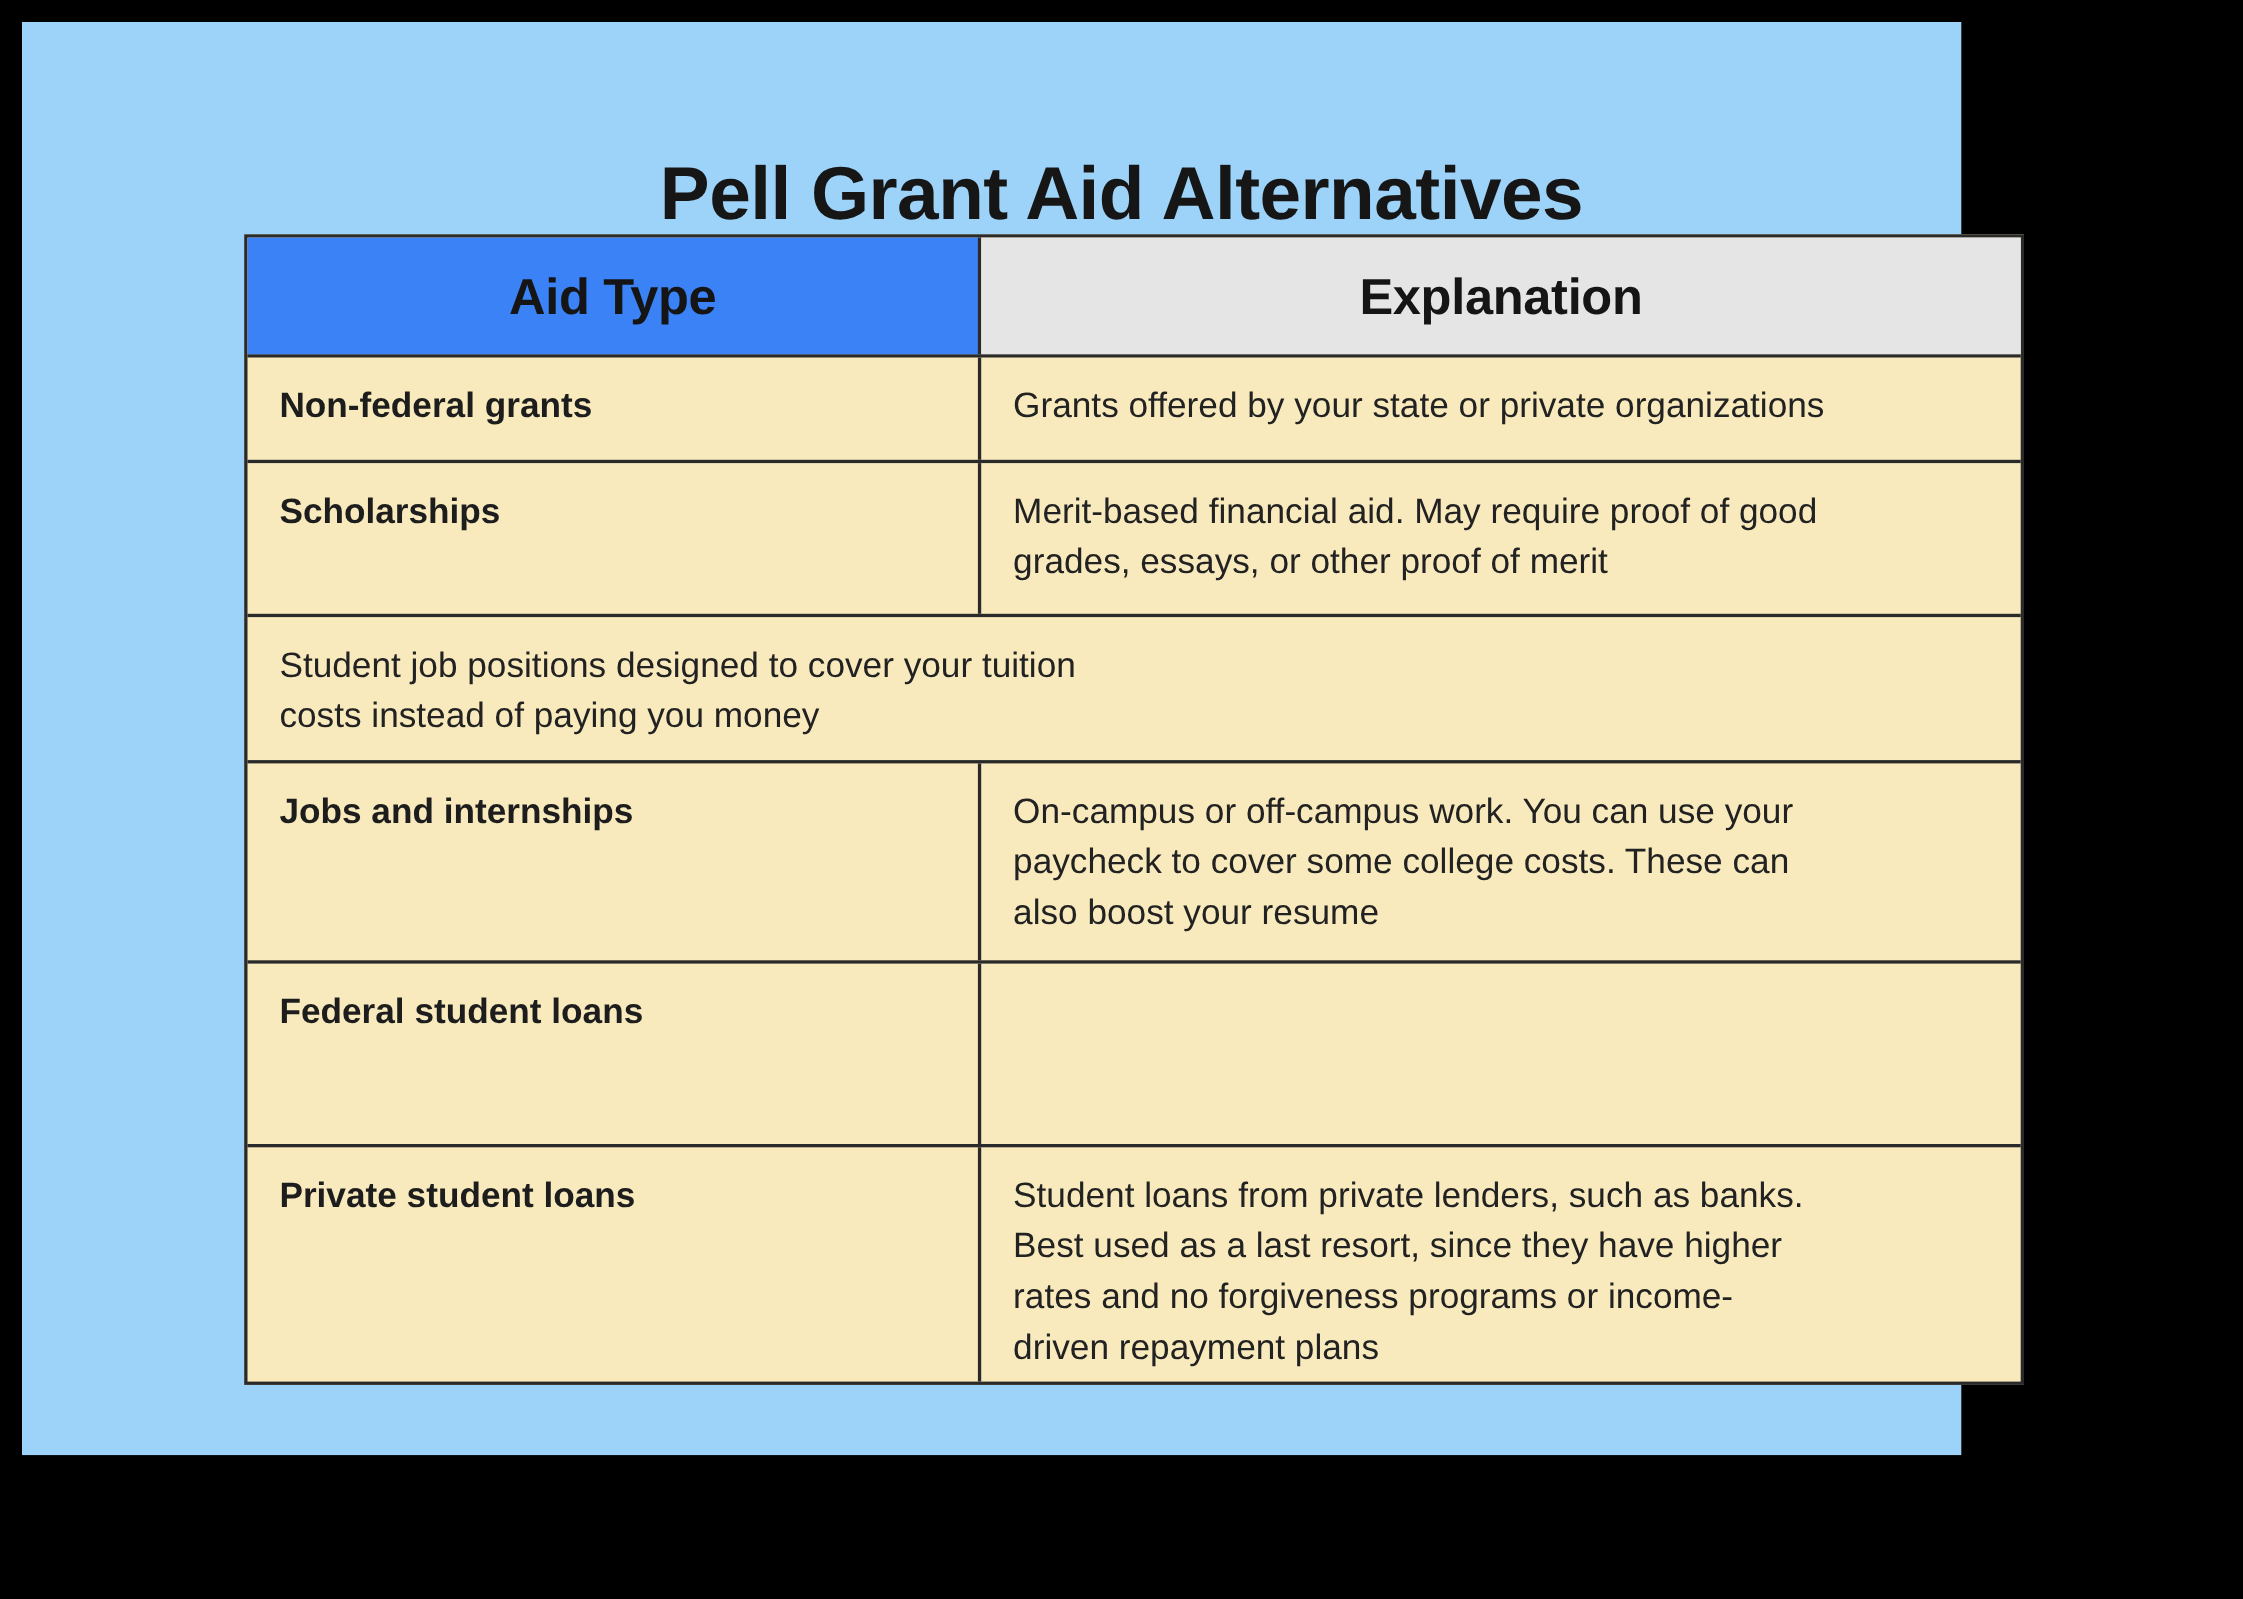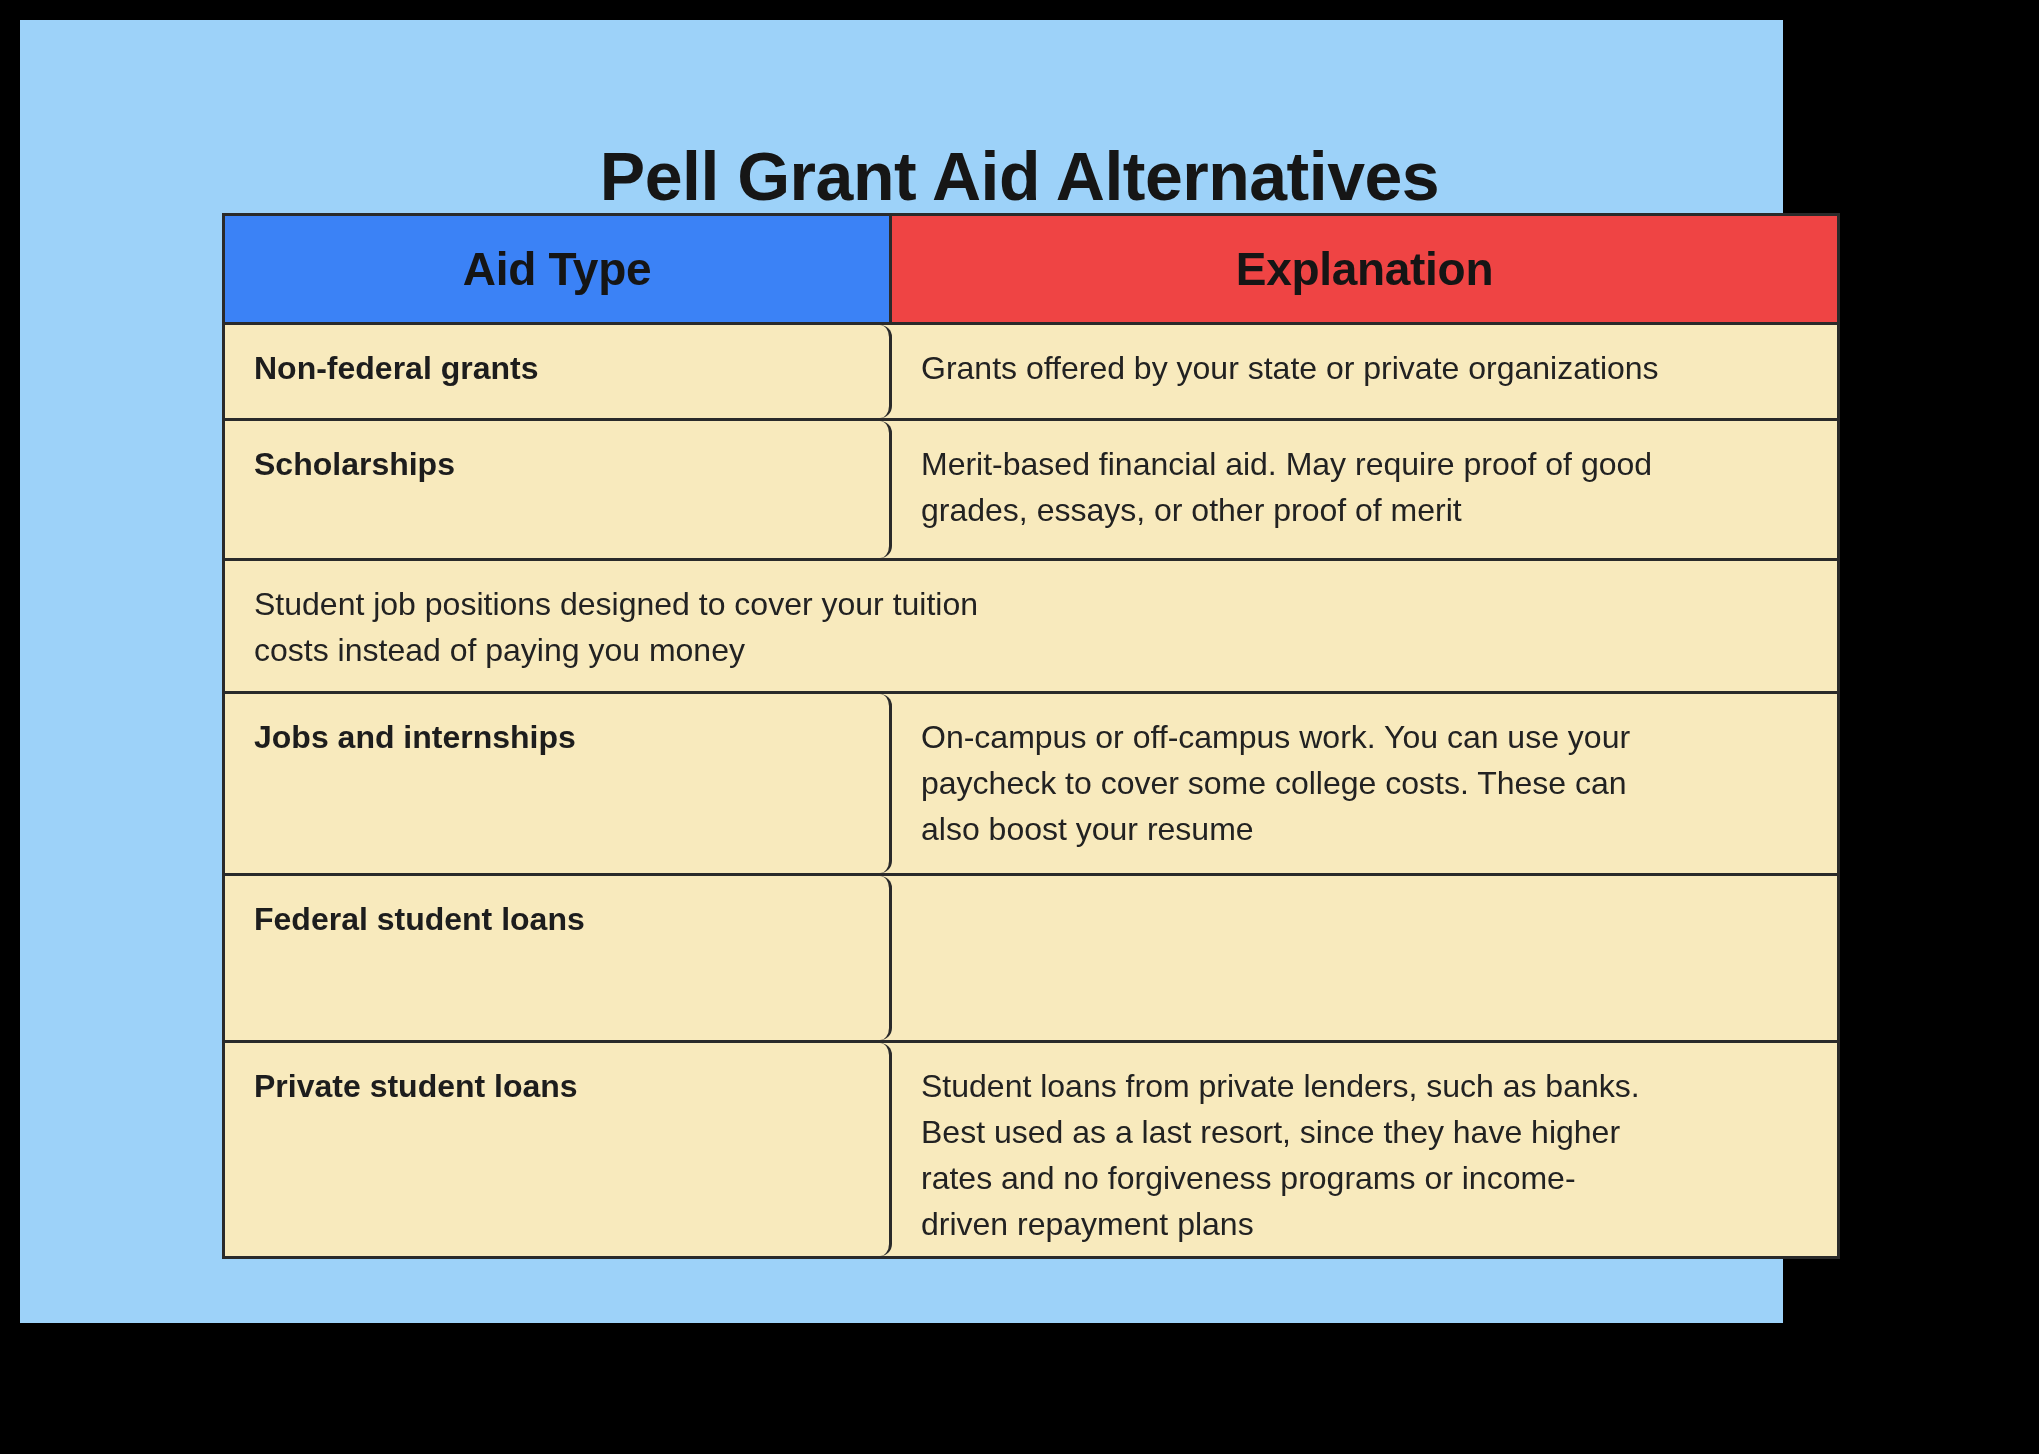--- a/index.html
+++ b/index.html
@@ -65,27 +65,26 @@
     height: 106px;
     display: flex;
     align-items: center;
     justify-content: center;
     font-size: 46px;
     font-weight: 700;
     color: #151515;
     letter-spacing: -0.3px;
   }
   .header-row .col-type { background: #3b82f6; }
-  .header-row .col-expl { background: #ef4444; }
+  .header-row .col-expl { background: #e5e5e5; }
 
   .body-row .cell {
     padding: 20px 0 0 29px;
     font-size: 32px;
     line-height: 46px;
-    border-radius: 12px;
   }
   .body-row .col-type {
     font-weight: 700;
     color: #1d1d1d;
   }
   .body-row .col-expl {
     padding-left: 29px;
     color: #222222;
   }
   .line { display: block; white-space: nowrap; }

